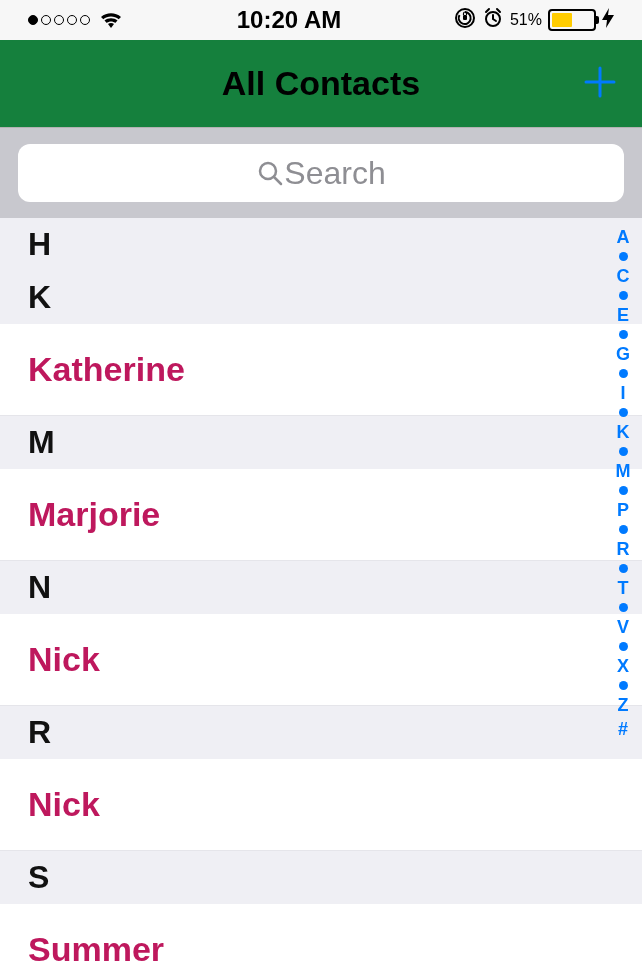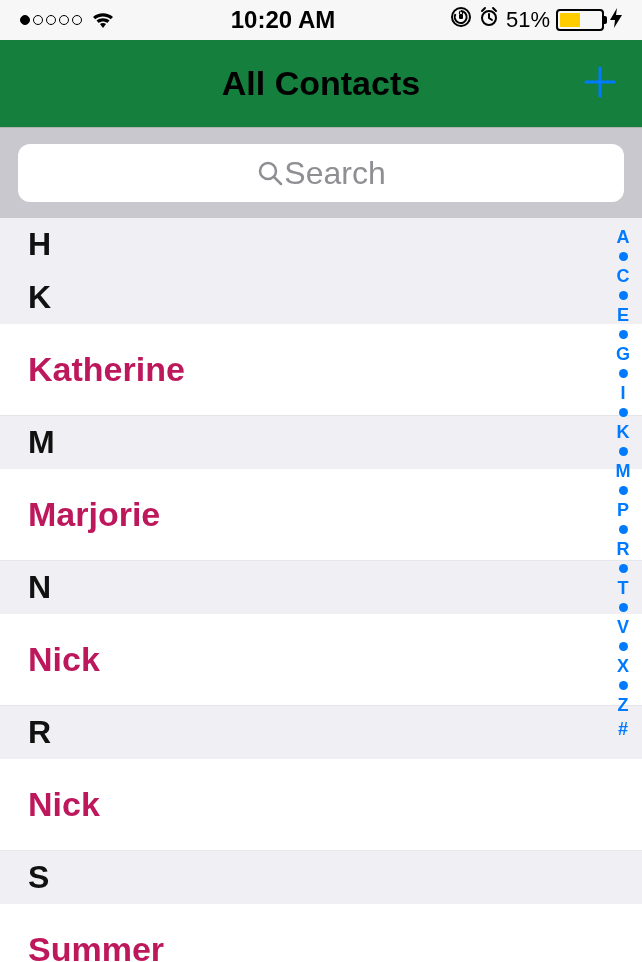--- a/index.html
+++ b/index.html
@@ -10,31 +10,31 @@
       background: #ffffff;
       overflow: hidden;
       position: relative;
     }
     .status-bar {
       height: 40px;
       background: #f7f7f7;
       display: flex;
       align-items: center;
       justify-content: space-between;
-      padding: 0 20px;
+      padding: 0 28px;
       font-size: 22px;
       font-weight: 500;
     }
     .status-left { display: flex; align-items: center; gap: 8px; }
     .signal-dots { display: flex; gap: 3px; align-items: center; }
     .dot { width: 10px; height: 10px; border-radius: 50%; border: 1.5px solid #000; }
     .dot.filled { background: #000; }
     .wifi-icon svg { display: block; }
     .status-center { font-weight: 600; font-size: 24px; }
-    .status-right { display: flex; align-items: center; gap: 6px; font-size: 22px; }
+    .status-right { display: flex; align-items: center; gap: 6px; font-size: 16px; }
     .battery-wrap { display: flex; align-items: center; gap: 2px; }
     .battery {
       width: 48px; height: 22px; border: 2px solid #000; border-radius: 4px;
       position: relative; display: flex; align-items: center; padding: 2px;
     }
     .battery::after {
       content: ""; position: absolute; right: -5px; top: 50%; transform: translateY(-50%);
       width: 3px; height: 8px; background: #000; border-radius: 0 2px 2px 0;
     }
     .battery-fill { background: #ffcc00; height: 100%; border-radius: 1px; }

